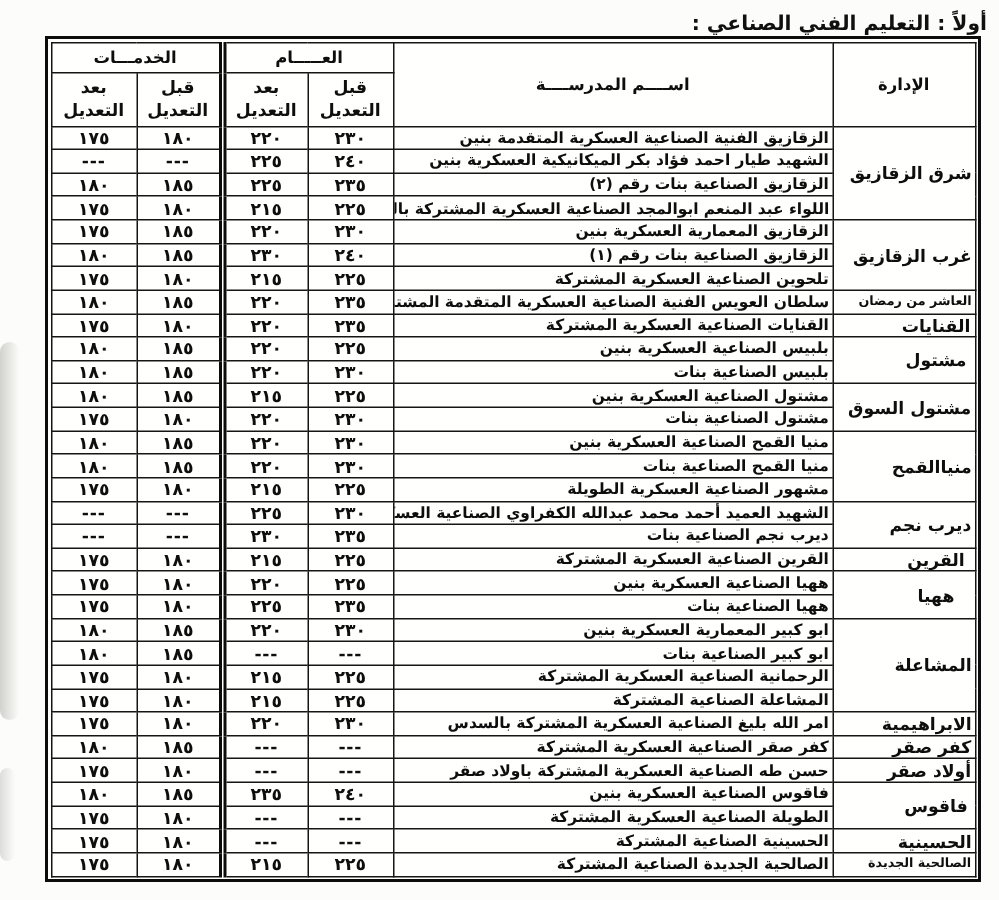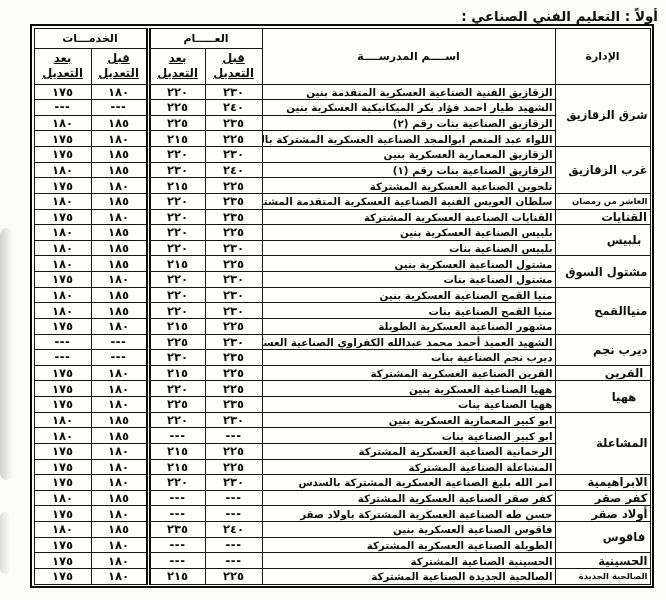--- a/index.html
+++ b/index.html
@@ -36,21 +36,21 @@
     border-collapse:collapse; direction:rtl; table-layout:fixed;
   }
   th, td {
     border:1.5px solid #151515;
     font-weight:bold; text-align:center; vertical-align:middle;
     padding:0 2px; overflow:hidden; white-space:nowrap;
   }
   thead tr.grp-row { height:20px; }
   thead tr.sub-row { height:36px; }
   thead th { font-size:11px; }
-  thead th.sub { font-size:11.5px; line-height:1.3; white-space:normal;text-decoration:underline; }
+  thead th.sub { font-size:11.5px; line-height:1.3; white-space:normal; }
   td.school { font-size:10.3px;text-align:right; }
   td.num { font-size:11.5px; letter-spacing:.5px; }
   td.admin { font-size:11.5px;padding-left:45px; }
   td.admin.sm { font-size:8.5px;margin-left:36px; }
   .sep { border-left:5px double #0c0c0c; }
 </style>
 </head>
 <body>
 
 <div class="page-title">أولاً : التعليم الفني الصناعي :</div>
@@ -144,21 +144,21 @@
         </tr>
         <tr>
           <td class="admin" rowspan="1">القنايات</td>
           <td class="school">القنايات الصناعية العسكرية المشتركة</td>
           <td class="num">٢٣٥</td>
           <td class="num sep">٢٢٠</td>
           <td class="num">١٨٠</td>
           <td class="num">١٧٥</td>
         </tr>
         <tr>
-          <td class="admin" rowspan="2">بلبيس</td>
+          <td class="admin" rowspan="2">مشتول</td>
           <td class="school">بلبيس الصناعية العسكرية بنين</td>
           <td class="num">٢٢٥</td>
           <td class="num sep">٢٢٠</td>
           <td class="num">١٨٥</td>
           <td class="num">١٨٠</td>
         </tr>
         <tr>
           <td class="school">بلبيس الصناعية بنات</td>
           <td class="num">٢٣٠</td>
           <td class="num sep">٢٢٠</td>

